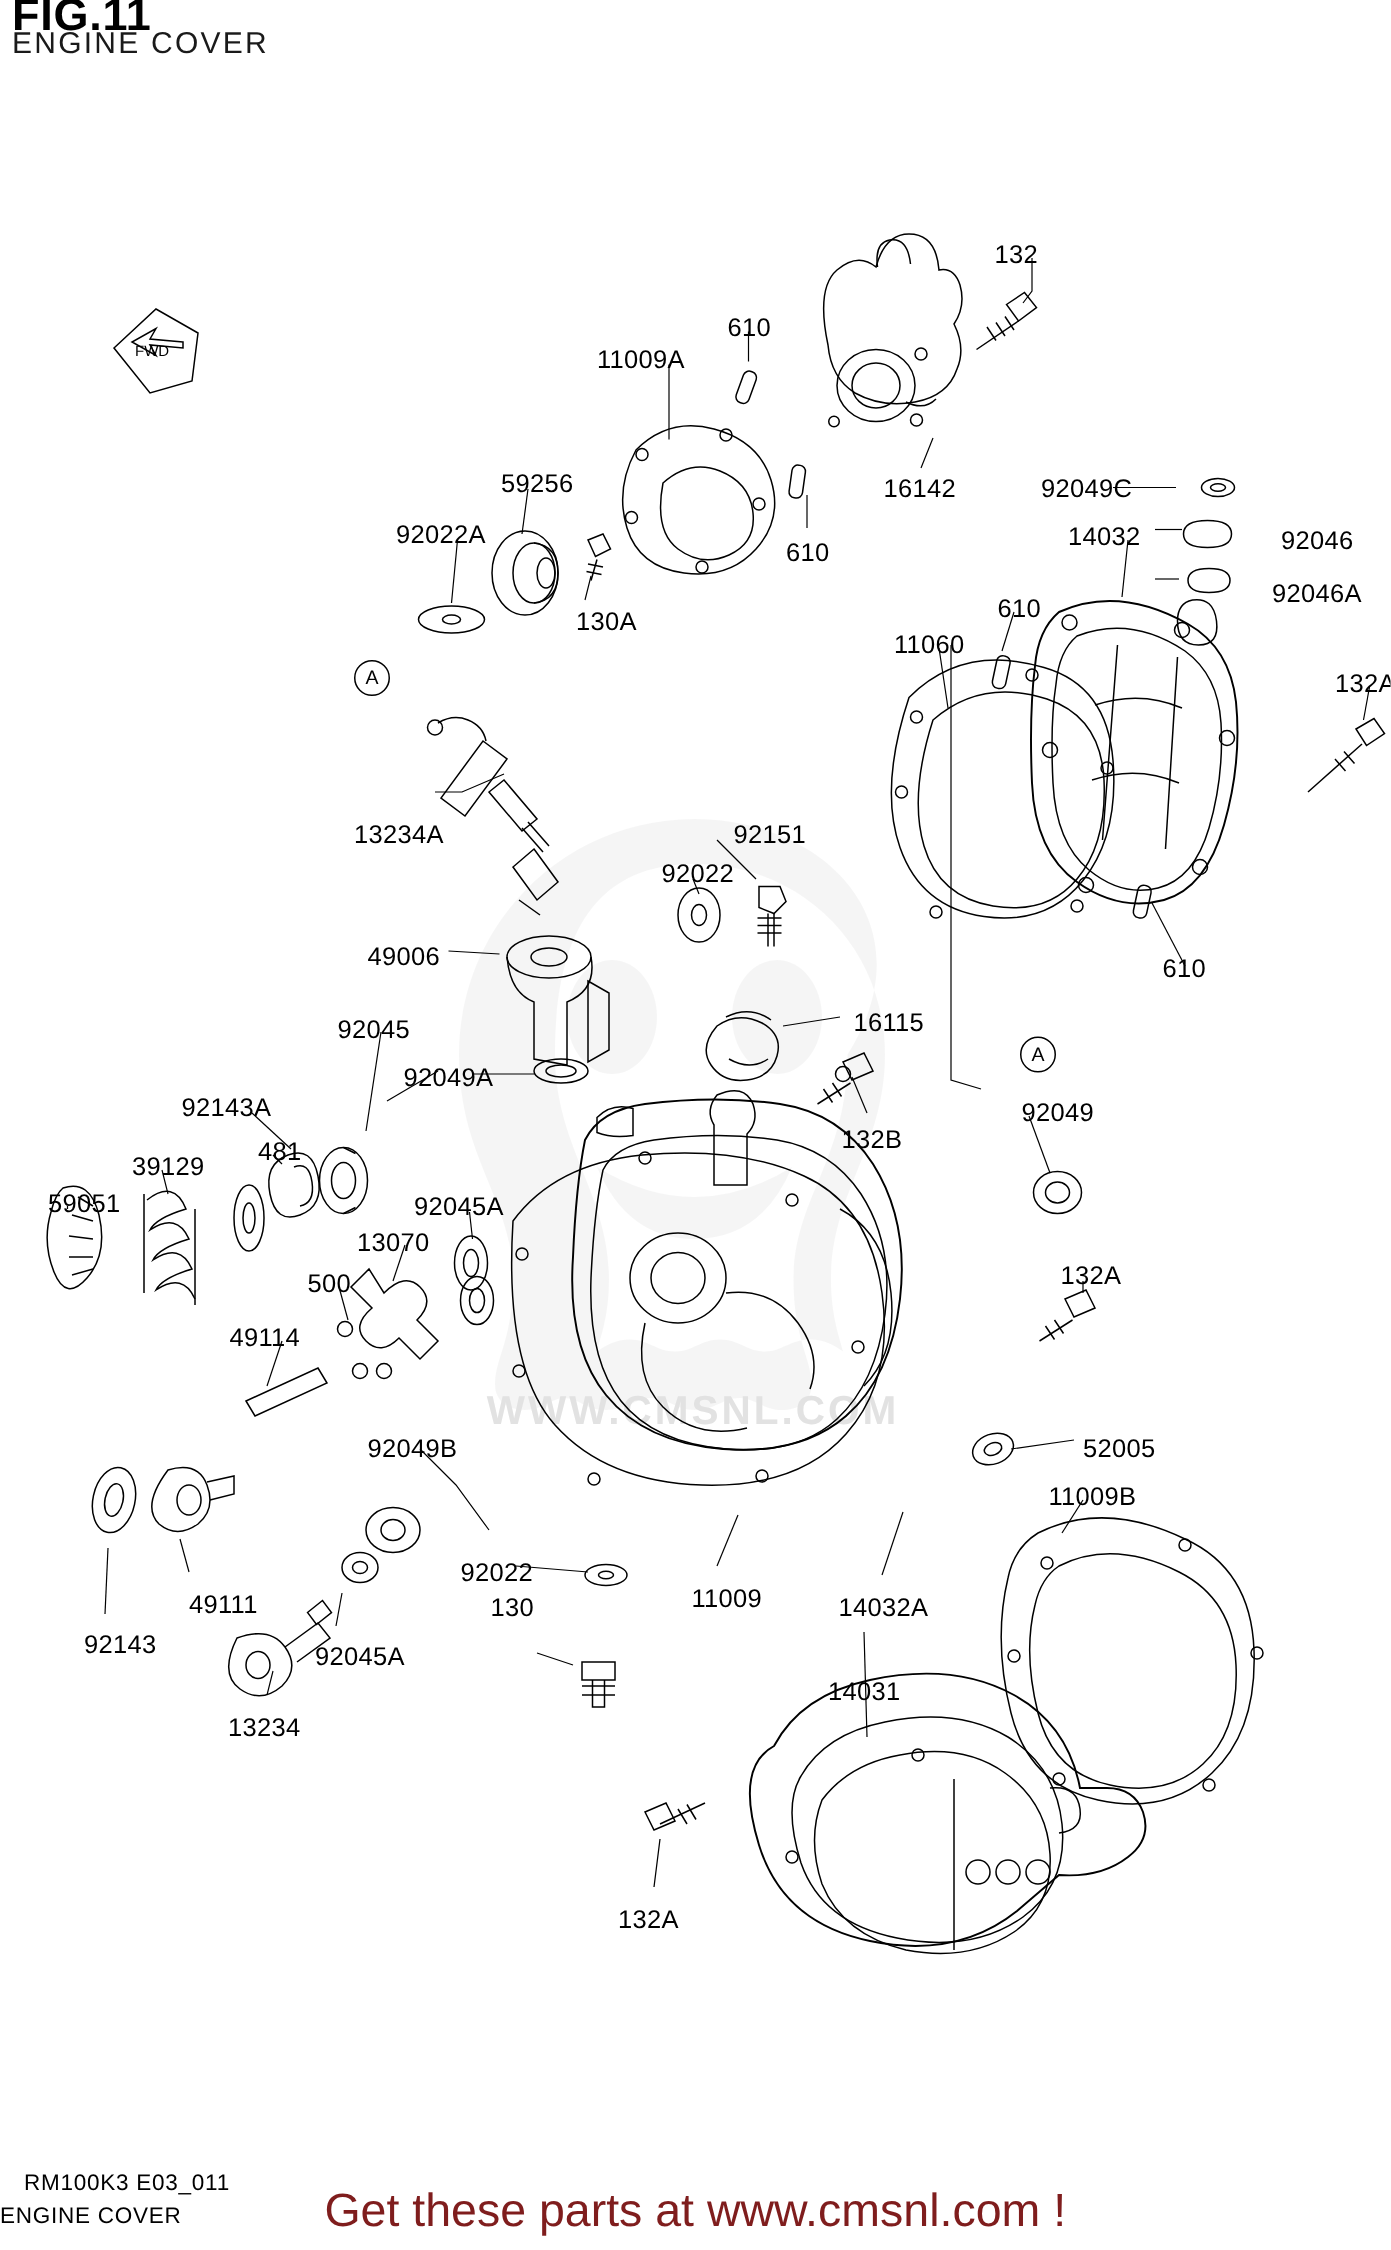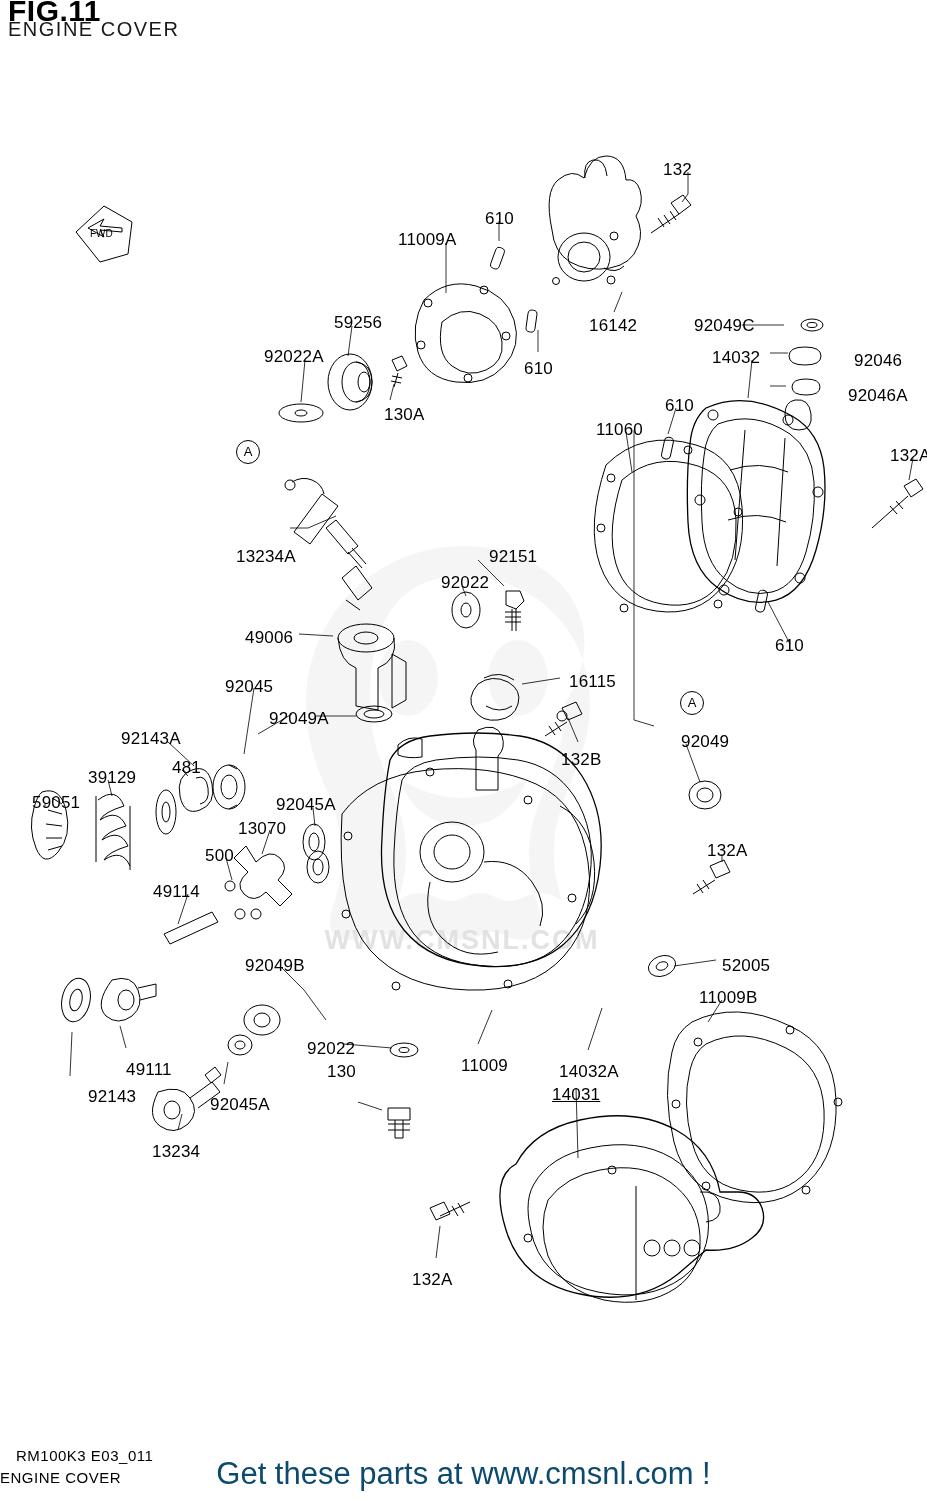--- a/index.html
+++ b/index.html
@@ -59,21 +59,21 @@
     font-size: 15px;
     letter-spacing: 0.5px;
     white-space: nowrap;
   }
   .footer-promo {
     position: absolute;
     left: 50%;
     transform: translateX(-50%);
     bottom: 8px;
     font-size: 31px;
-    color: #0c4a6e;
+    color: #7f1d1d;
     white-space: nowrap;
   }
 
   
   .watermark {
     position: absolute;
     left: 248px;
     top: 528px;
     width: 430px;
     height: 430px;
@@ -532,23 +532,23 @@
       <div class="label" style="left: 205px; top: 846px;">500</div>
       <div class="label" style="left: 707px; top: 841px;">132A</div>
       <div class="label" style="left: 153px; top: 882px;">49114</div>
       <div class="label" style="left: 722px; top: 956px;">52005</div>
       <div class="label" style="left: 245px; top: 956px;">92049B</div>
       <div class="label" style="left: 699px; top: 988px;">11009B</div>
       <div class="label" style="left: 307px; top: 1039px;">92022</div>
       <div class="label" style="left: 461px; top: 1056px;">11009</div>
       <div class="label" style="left: 559px; top: 1062px;">14032A</div>
       <div class="label" style="left: 113px; top: 1060px; margin-left: 13px;">49111</div>
-      <div class="label" style="left: 56px; top: 1087px; margin-left: 32px;">92143</div>
+      <div class="label" style="left: 56px; top: 1087px;">92143</div>
       <div class="label" style="left: 327px; top: 1062px;">130</div>
-      <div class="label" style="left: 552px; top: 1085px; text-decoration: underline;">14031</div>
+      <div class="label" style="left: 552px; top: 1118px;">14031</div>
       <div class="label" style="left: 210px; top: 1095px;">92045A</div>
       <div class="label" style="left: 152px; top: 1142px;">13234</div>
       <div class="label" style="left: 412px; top: 1270px;">132A</div>
     </div>
 
   <div class="circ" style="left:236px; top:440px;">A</div>
   <div class="circ" style="left:680px; top:691px;">A</div>
 
   <div class="footer-code">RM100K3 E03_011</div>
   <div class="footer-sub">ENGINE COVER</div>

